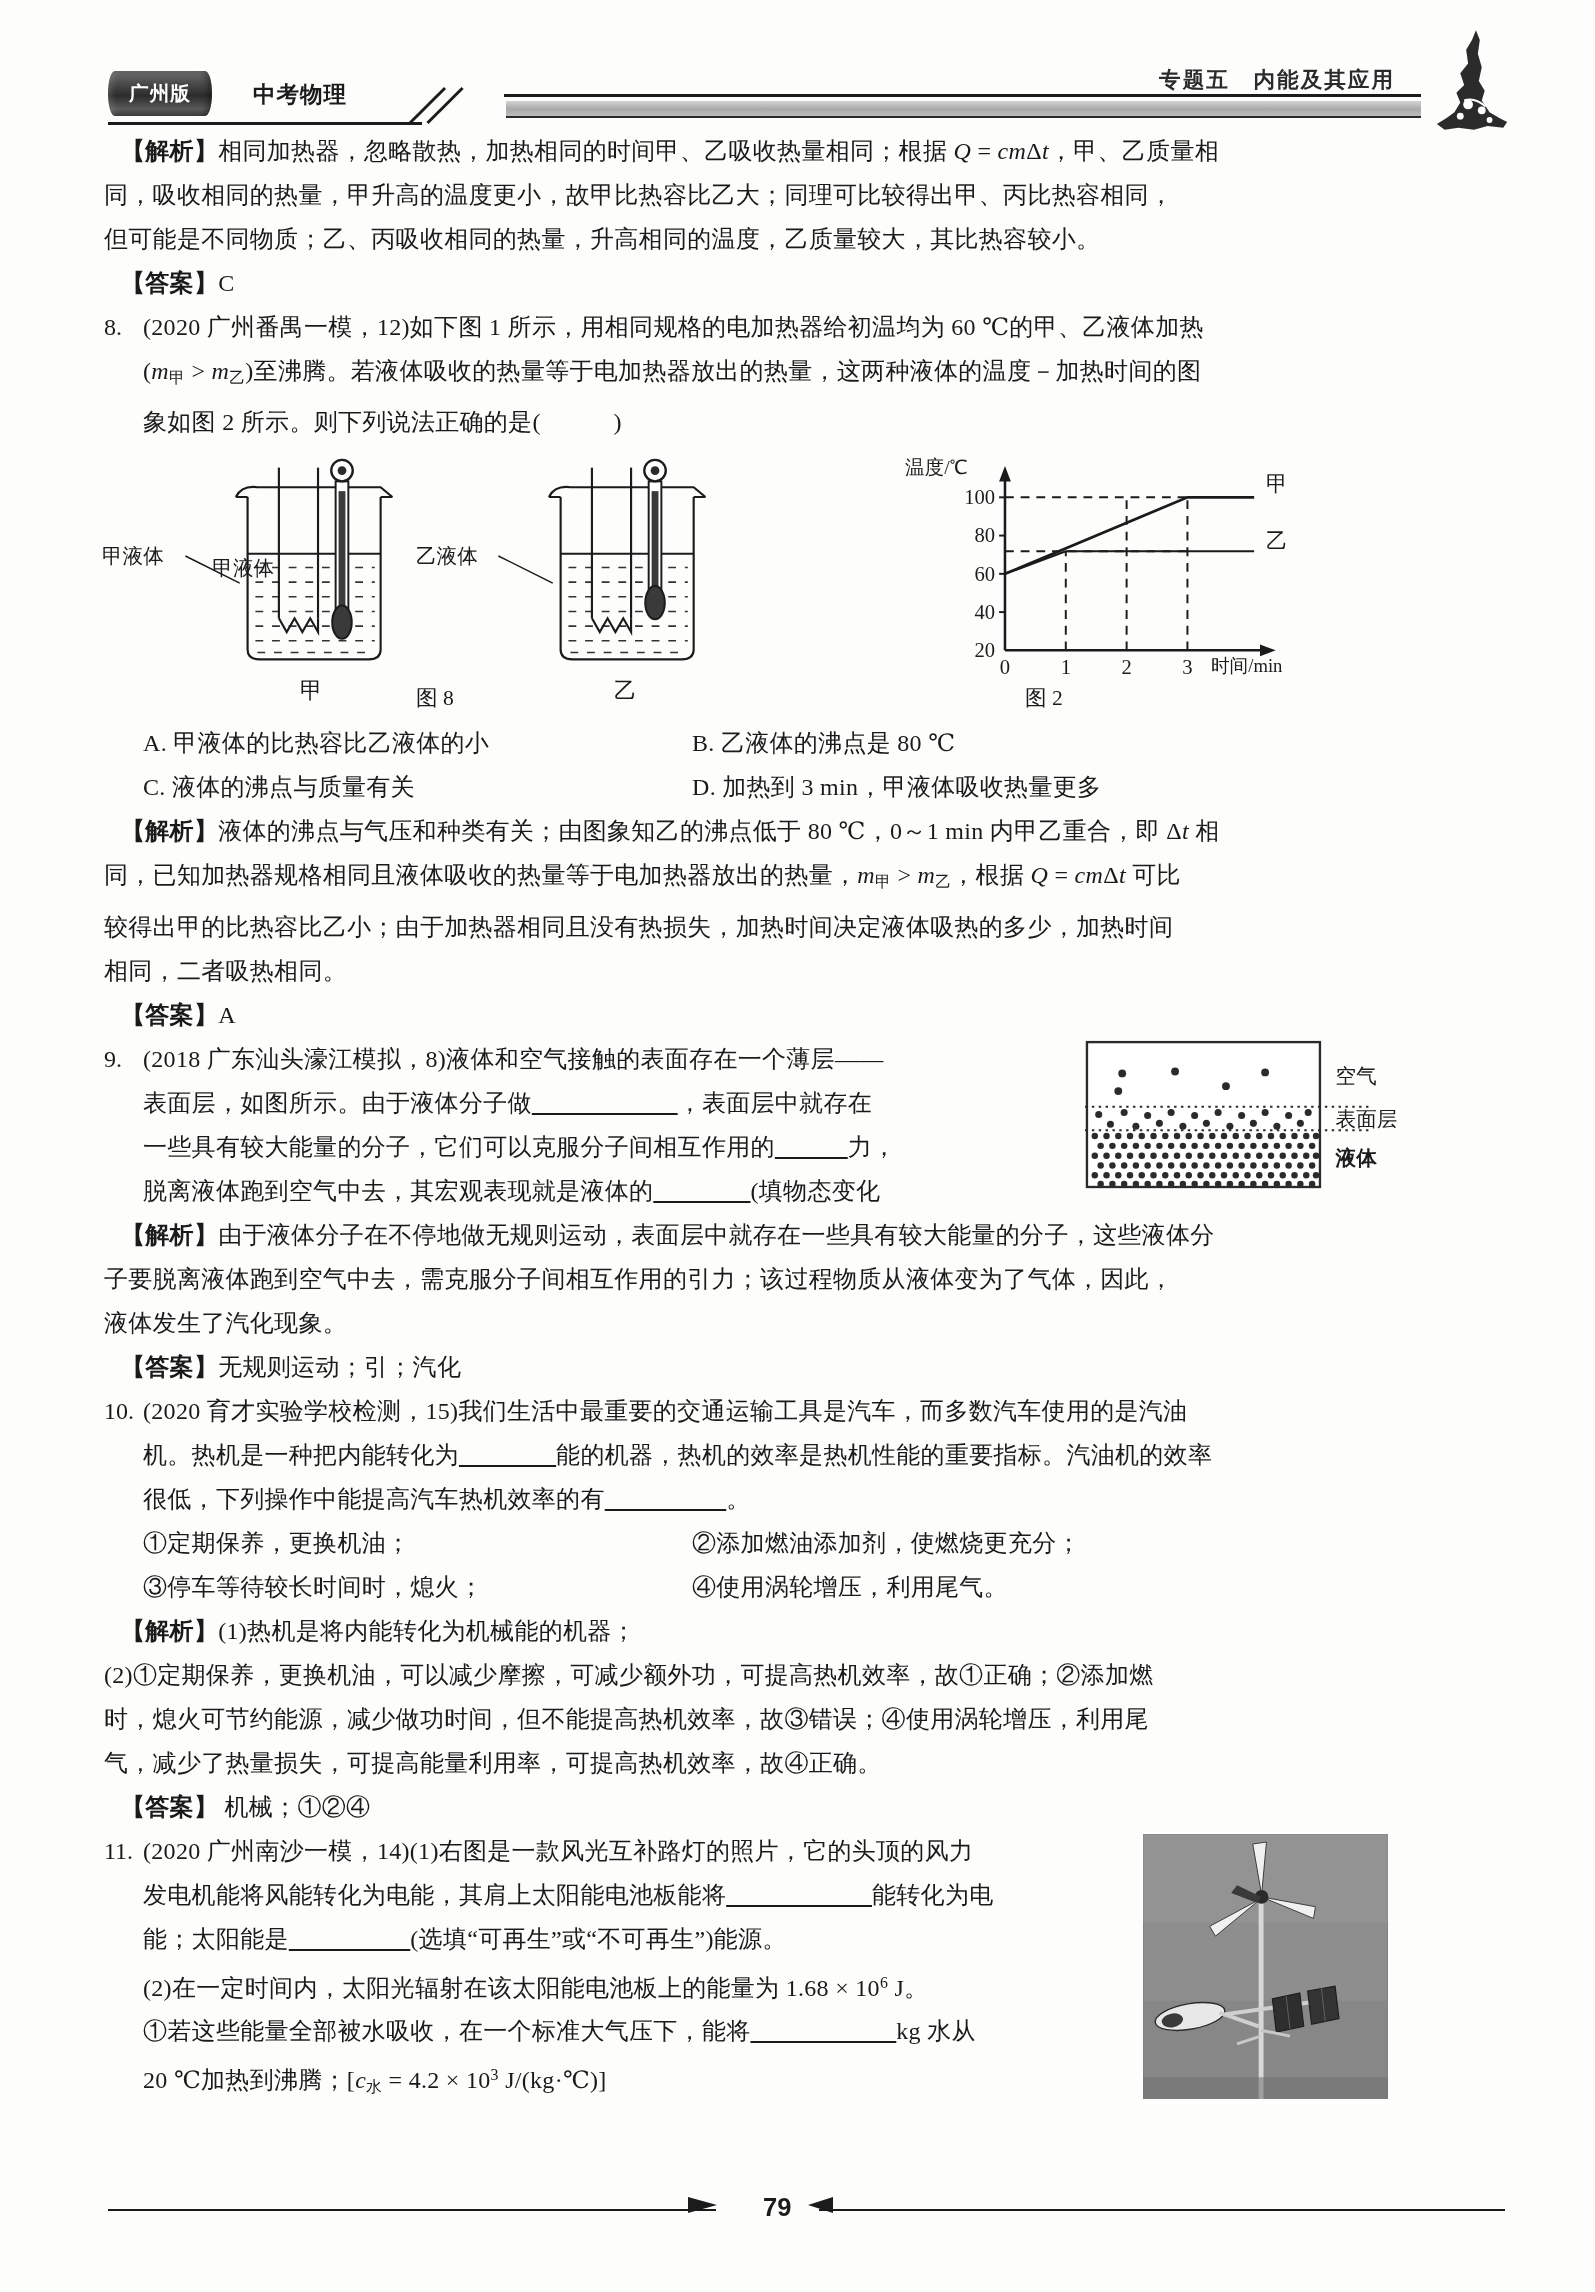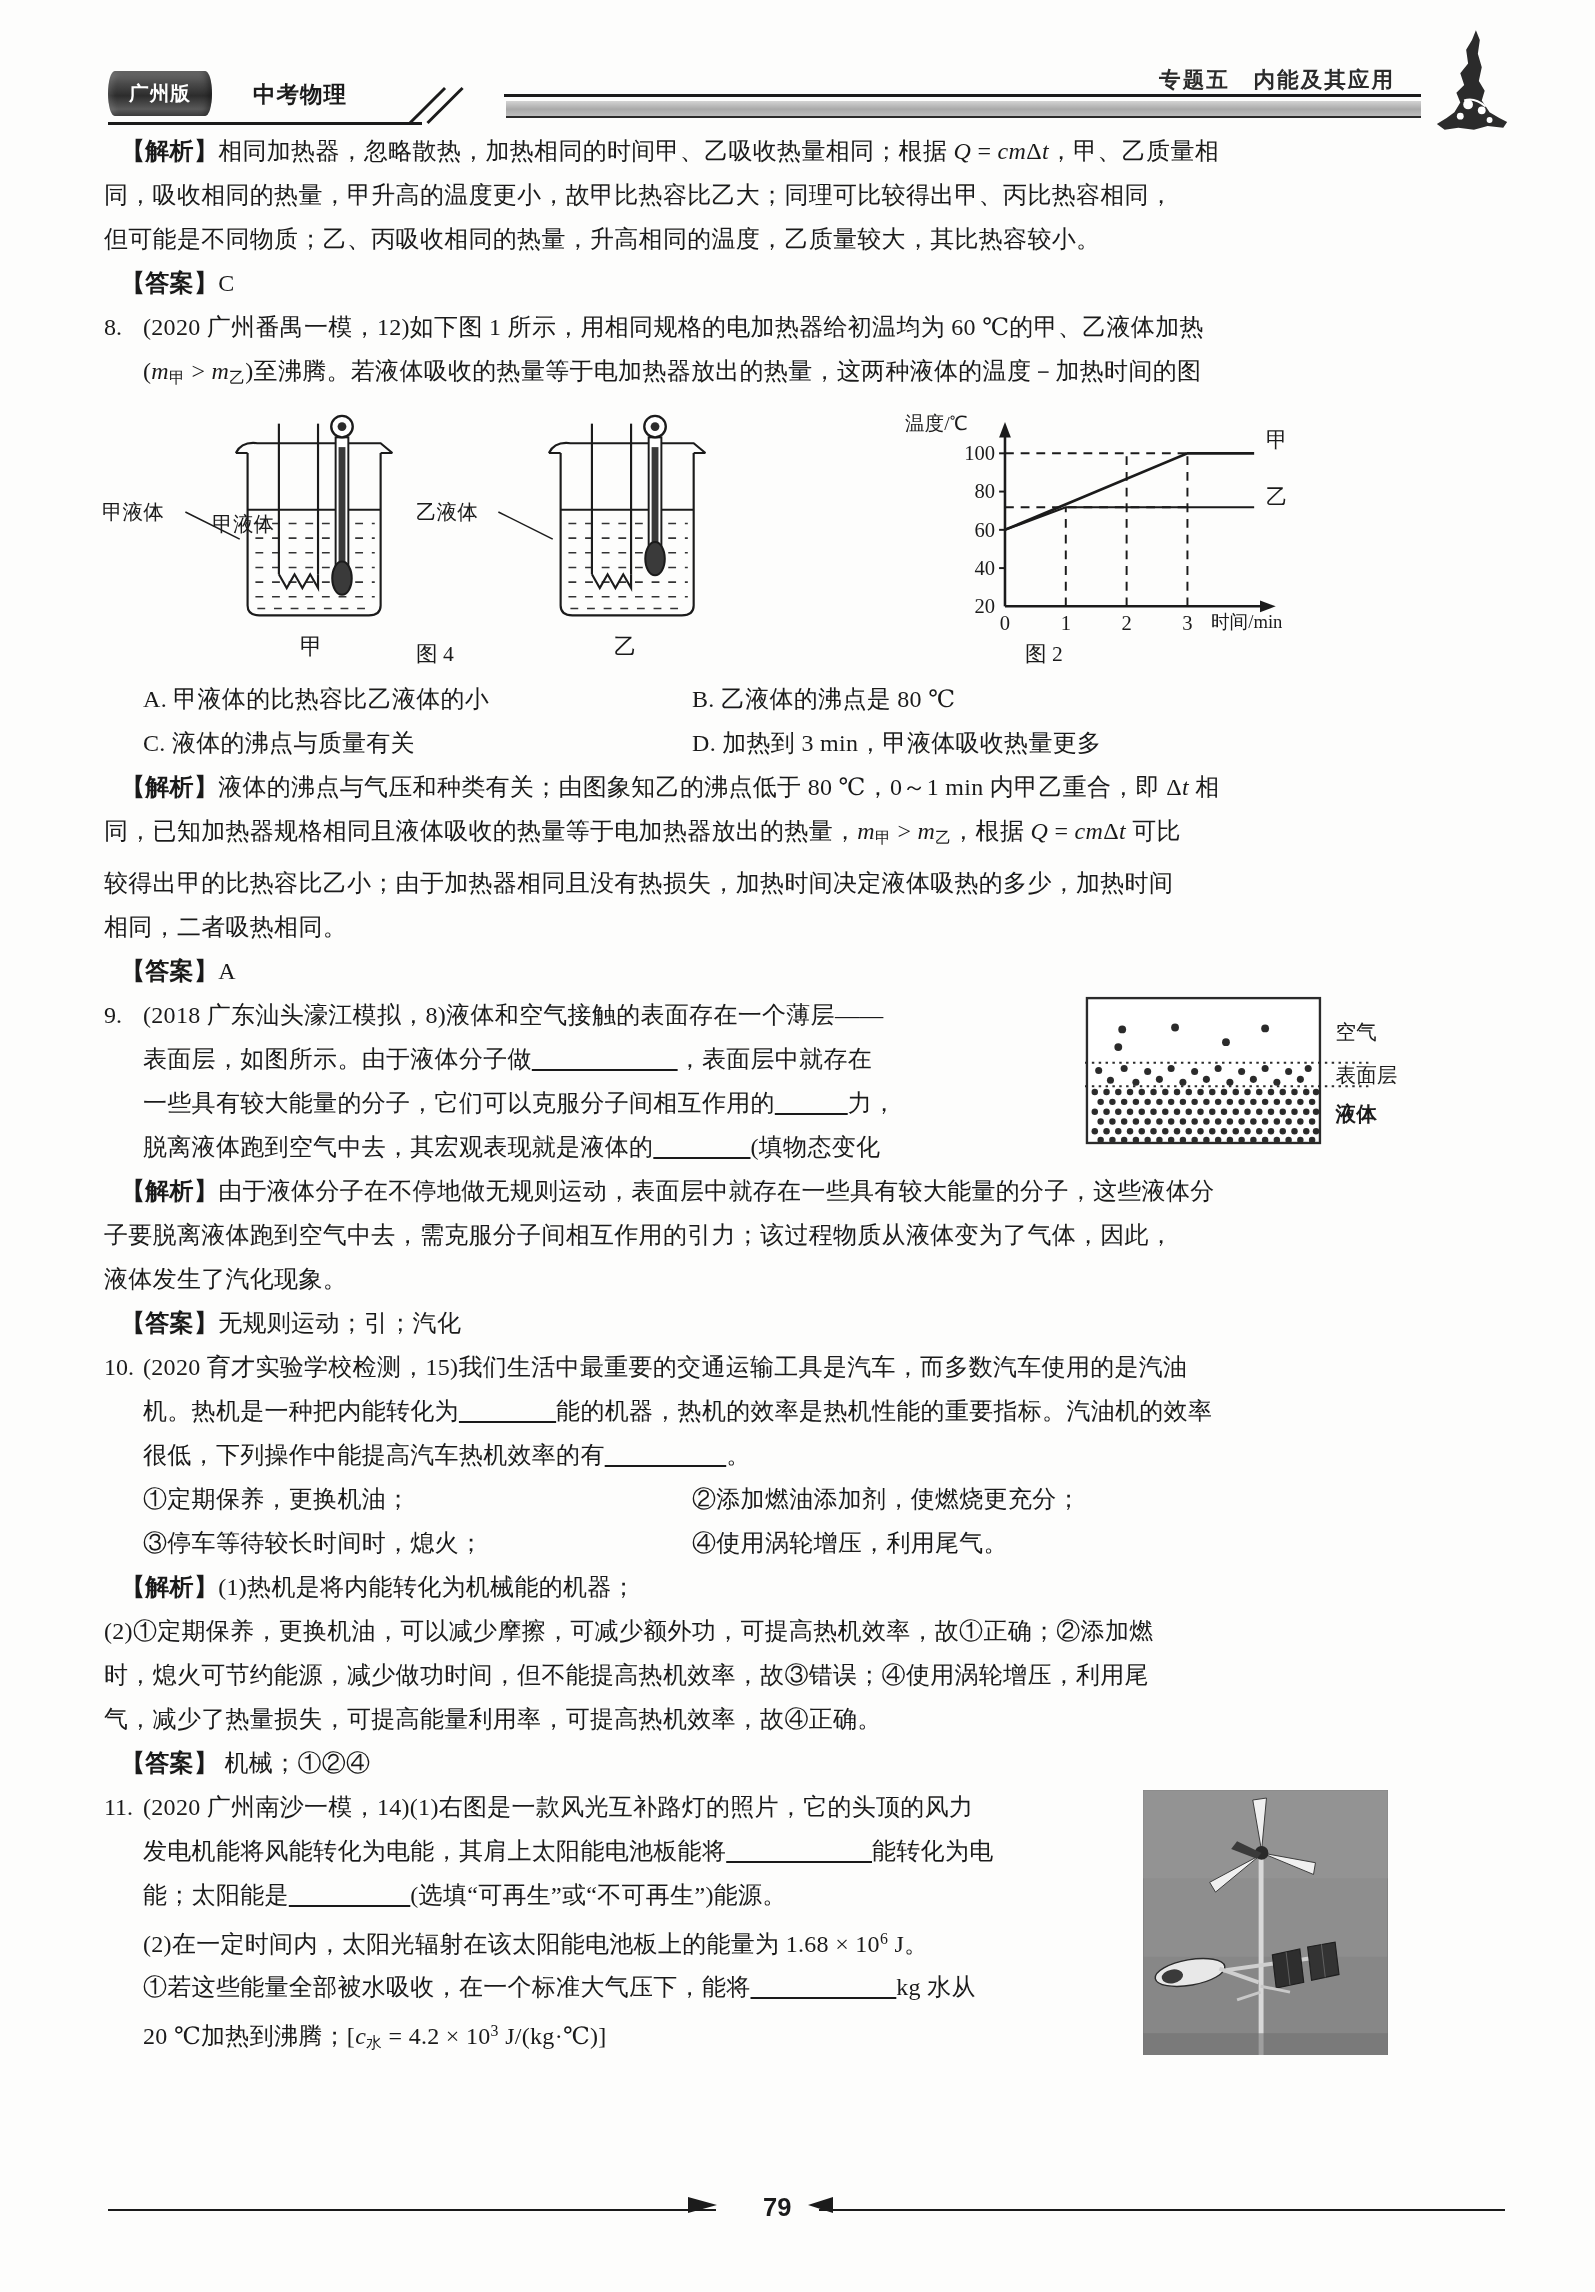--- a/index.html
+++ b/index.html
@@ -229,20 +229,21 @@
     <div class="ln">但可能是不同物质；乙、丙吸收相同的热量，升高相同的温度，乙质量较大，其比热容较小。</div>
     <div class="ln">
       <span class="bk">【答案】</span><span>C</span>
     </div>
 
     <div class="q-row">
       <div class="q-num">8.</div>
       <div class="q-body">
         <div class="ln">(2020 广州番禺一模，12)如下图 1 所示，用相同规格的电加热器给初温均为 60 ℃的甲、乙液体加热</div>
         <div class="ln">(<span class="mi">m</span><span class="sub">甲</span> &gt; <span class="mi">m</span><span class="sub">乙</span>)至沸腾。若液体吸收的热量等于电加热器放出的热量，这两种液体的温度－加热时间的图</div>
+        <div class="ln">象如图 2 所示。则下列说法正确的是(　　　)</div>
       </div>
     </div>
 
     <div style="position:relative; height:263px; margin-top:7.8px;">
 
       <div style="position:absolute; left:108px; top:0;">
         <svg width="529" height="225" viewBox="0 0 540 230">
 
           <g stroke="#1b1b1b" fill="none" stroke-width="2.2">
 
@@ -375,21 +376,21 @@
 
           <polyline points="106,122 292,44 360,44" stroke="#1b1b1b" stroke-width="2.8" fill="none"></polyline>
 
           <polyline points="106,122 168,99 360,99" stroke="#1b1b1b" stroke-width="2.2" fill="none"></polyline>
 
           <text x="372" y="38" font-family="Liberation Serif, serif" font-size="22" fill="#1b1b1b">甲</text>
           <text x="372" y="96" font-family="Liberation Serif, serif" font-size="22" fill="#1b1b1b">乙</text>
         </svg>
       </div>
 
-      <div style="position:absolute; left:312px; top:231px; font-size:21.6px;">图 4</div>
+      <div style="position:absolute; left:312px; top:231px; font-size:21.6px;">图 8</div>
       <div style="position:absolute; left:921px; top:231px; font-size:21.6px;">图 2</div>
     </div>
 
     <div class="two-col" style="padding-left:39px; margin-top:5.9px;">
       <div class="ln">
         <span>A.</span>&nbsp;<span>甲液体的比热容比乙液体的小</span>
       </div>
       <div class="ln">
         <span>B.</span>&nbsp;<span>乙液体的沸点是 80 ℃</span>
       </div>

